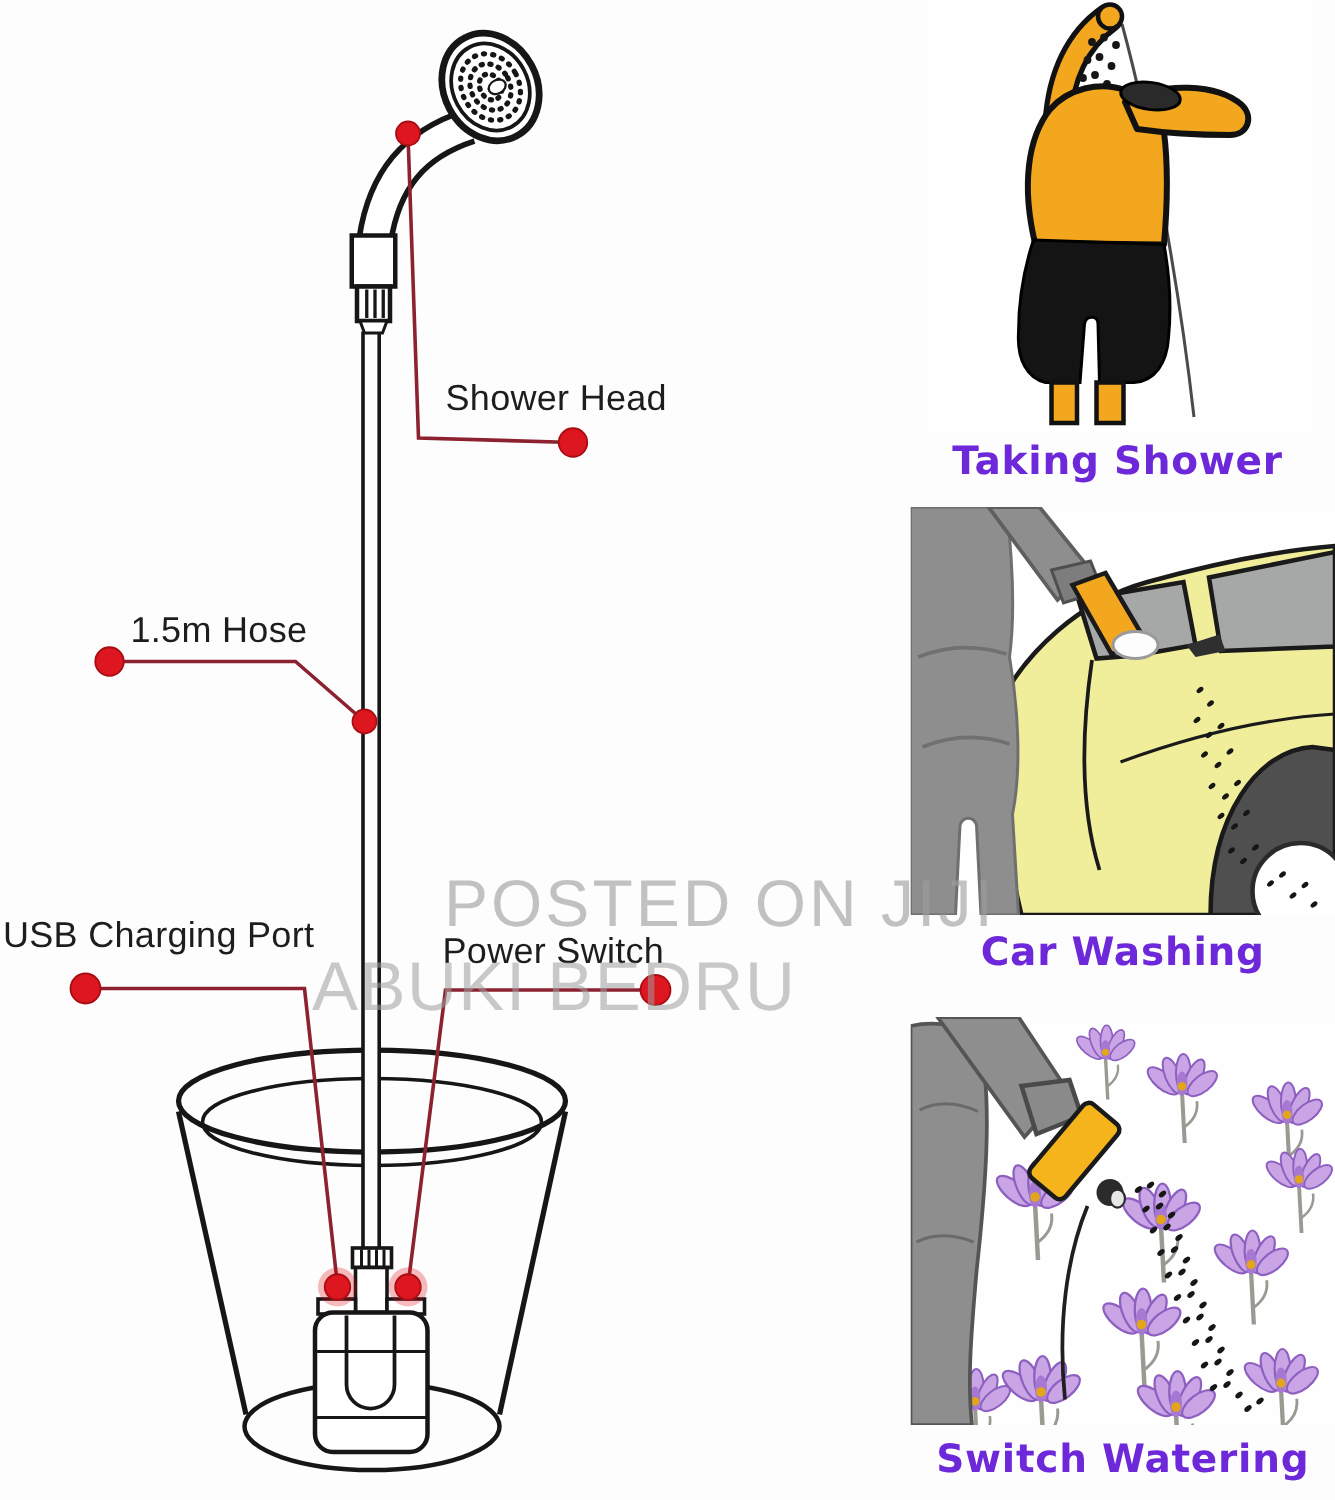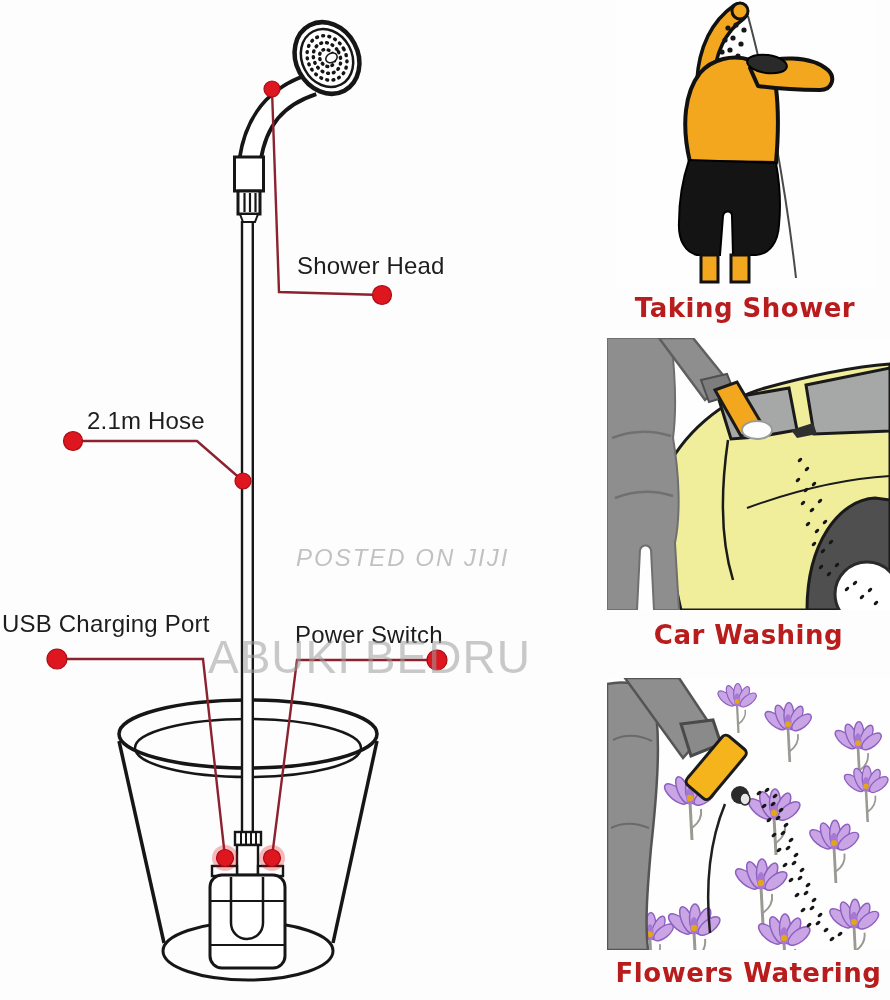--- a/index.html
+++ b/index.html
@@ -3,25 +3,25 @@
 <meta charset="utf-8">
 <style>
   html,body{margin:0;padding:0;background:#fdfdfd;}
   #stage{position:relative;width:890px;height:1000px;background:#fdfdfd;overflow:hidden;
          font-family:"Liberation Sans",sans-serif;padding-left:32px;}
   .abs{position:absolute;}
   .callout-label{position:absolute;color:#1d1d1d;font-size:24px;letter-spacing:0.2px;
                  font-family:"Liberation Sans",sans-serif;white-space:nowrap;z-index:6;}
   .watermark{position:absolute;color:#9e9e9e;font-family:"Liberation Sans",sans-serif;
              white-space:nowrap;z-index:9;pointer-events:none;}
-  #wm1{left:296px;top:544px;font-size:24px;opacity:.62;letter-spacing:2px;font-style:italic;}
+  #wm1{left:296px;top:578px;font-size:44px;opacity:.62;letter-spacing:2px;}
   #wm2{left:208px;top:630px;font-size:46px;opacity:.55;letter-spacing:1px;}
   .panel{position:absolute;overflow:hidden;background:#fefefe;}
   .caption{position:absolute;text-align:center;font-family:"DejaVu Sans",sans-serif;
-           font-weight:800;font-size:26px;color:#b91c1c;letter-spacing:0.5px;z-index:6;}
+           font-weight:800;font-size:26px;color:#6d28d9;letter-spacing:0.5px;z-index:6;}
   svg{display:block;}
 </style>
 </head>
 <body>
 
 <div id="stage">
 
   <svg class="abs" style="left:0;top:0;z-index:1" width="600" height="1000" viewBox="0 0 600 1000">
 
     <g fill="none" stroke="#161616">
@@ -86,21 +86,21 @@
       <circle cx="57" cy="659" r="10"></circle>
       <circle cx="437" cy="660" r="10"></circle>
       <circle cx="225" cy="858" r="13" fill="rgba(225,10,20,0.28)" stroke="none"></circle>
       <circle cx="272" cy="858" r="13" fill="rgba(225,10,20,0.28)" stroke="none"></circle>
       <circle cx="225" cy="858" r="8.5"></circle>
       <circle cx="272" cy="858" r="8.5"></circle>
     </g>
   </svg>
 
   <div class="callout-label" style="left:297px;top:252px">Shower Head</div>
-  <div class="callout-label" style="left:87px;top:407px">2.1m Hose</div>
+  <div class="callout-label" style="left:87px;top:407px">1.5m Hose</div>
   <div class="callout-label" style="left:295px;top:621px">Power Switch</div>
   <div class="callout-label" style="left:2px;top:610px">USB Charging Port</div>
 
   <div id="wm1" class="watermark">POSTED ON JIJI</div>
   <div id="wm2" class="watermark">ABUKI BEDRU</div>
 
   <div class="panel" style="left:615px;top:0;width:260px;height:288px">
     <svg width="260" height="288" viewBox="0 0 260 288">
       <path d="M 133 16 C 153 90 171 190 181 278" fill="none" stroke="#4a4a4a" stroke-width="2"></path>
       <path d="M 90 82 C 92 50 104 26 124 12" fill="none" stroke="#111" stroke-width="20" stroke-linecap="round"></path>
@@ -251,15 +251,15 @@
         <ellipse cx="205" cy="230" rx="2.8" ry="1.7" transform="rotate(-40 205 230)"></ellipse>
         <ellipse cx="213" cy="237" rx="2.8" ry="1.7" transform="rotate(-40 213 237)"></ellipse>
         <ellipse cx="202" cy="247" rx="2.8" ry="1.7" transform="rotate(-40 202 247)"></ellipse>
         <ellipse cx="211" cy="245" rx="2.8" ry="1.7" transform="rotate(-40 211 245)"></ellipse>
         <ellipse cx="219" cy="252" rx="2.8" ry="1.7" transform="rotate(-40 219 252)"></ellipse>
         <ellipse cx="225" cy="261" rx="2.8" ry="1.7" transform="rotate(-40 225 261)"></ellipse>
         <ellipse cx="233" cy="256" rx="2.8" ry="1.7" transform="rotate(-40 233 256)"></ellipse>
       </g>
     </svg>
   </div>
-  <div class="caption" style="left:607px;top:958px;width:283px">Flowers Watering</div>
+  <div class="caption" style="left:607px;top:958px;width:283px">Switch Watering</div>
 
 </div>
 
 </body></html>

